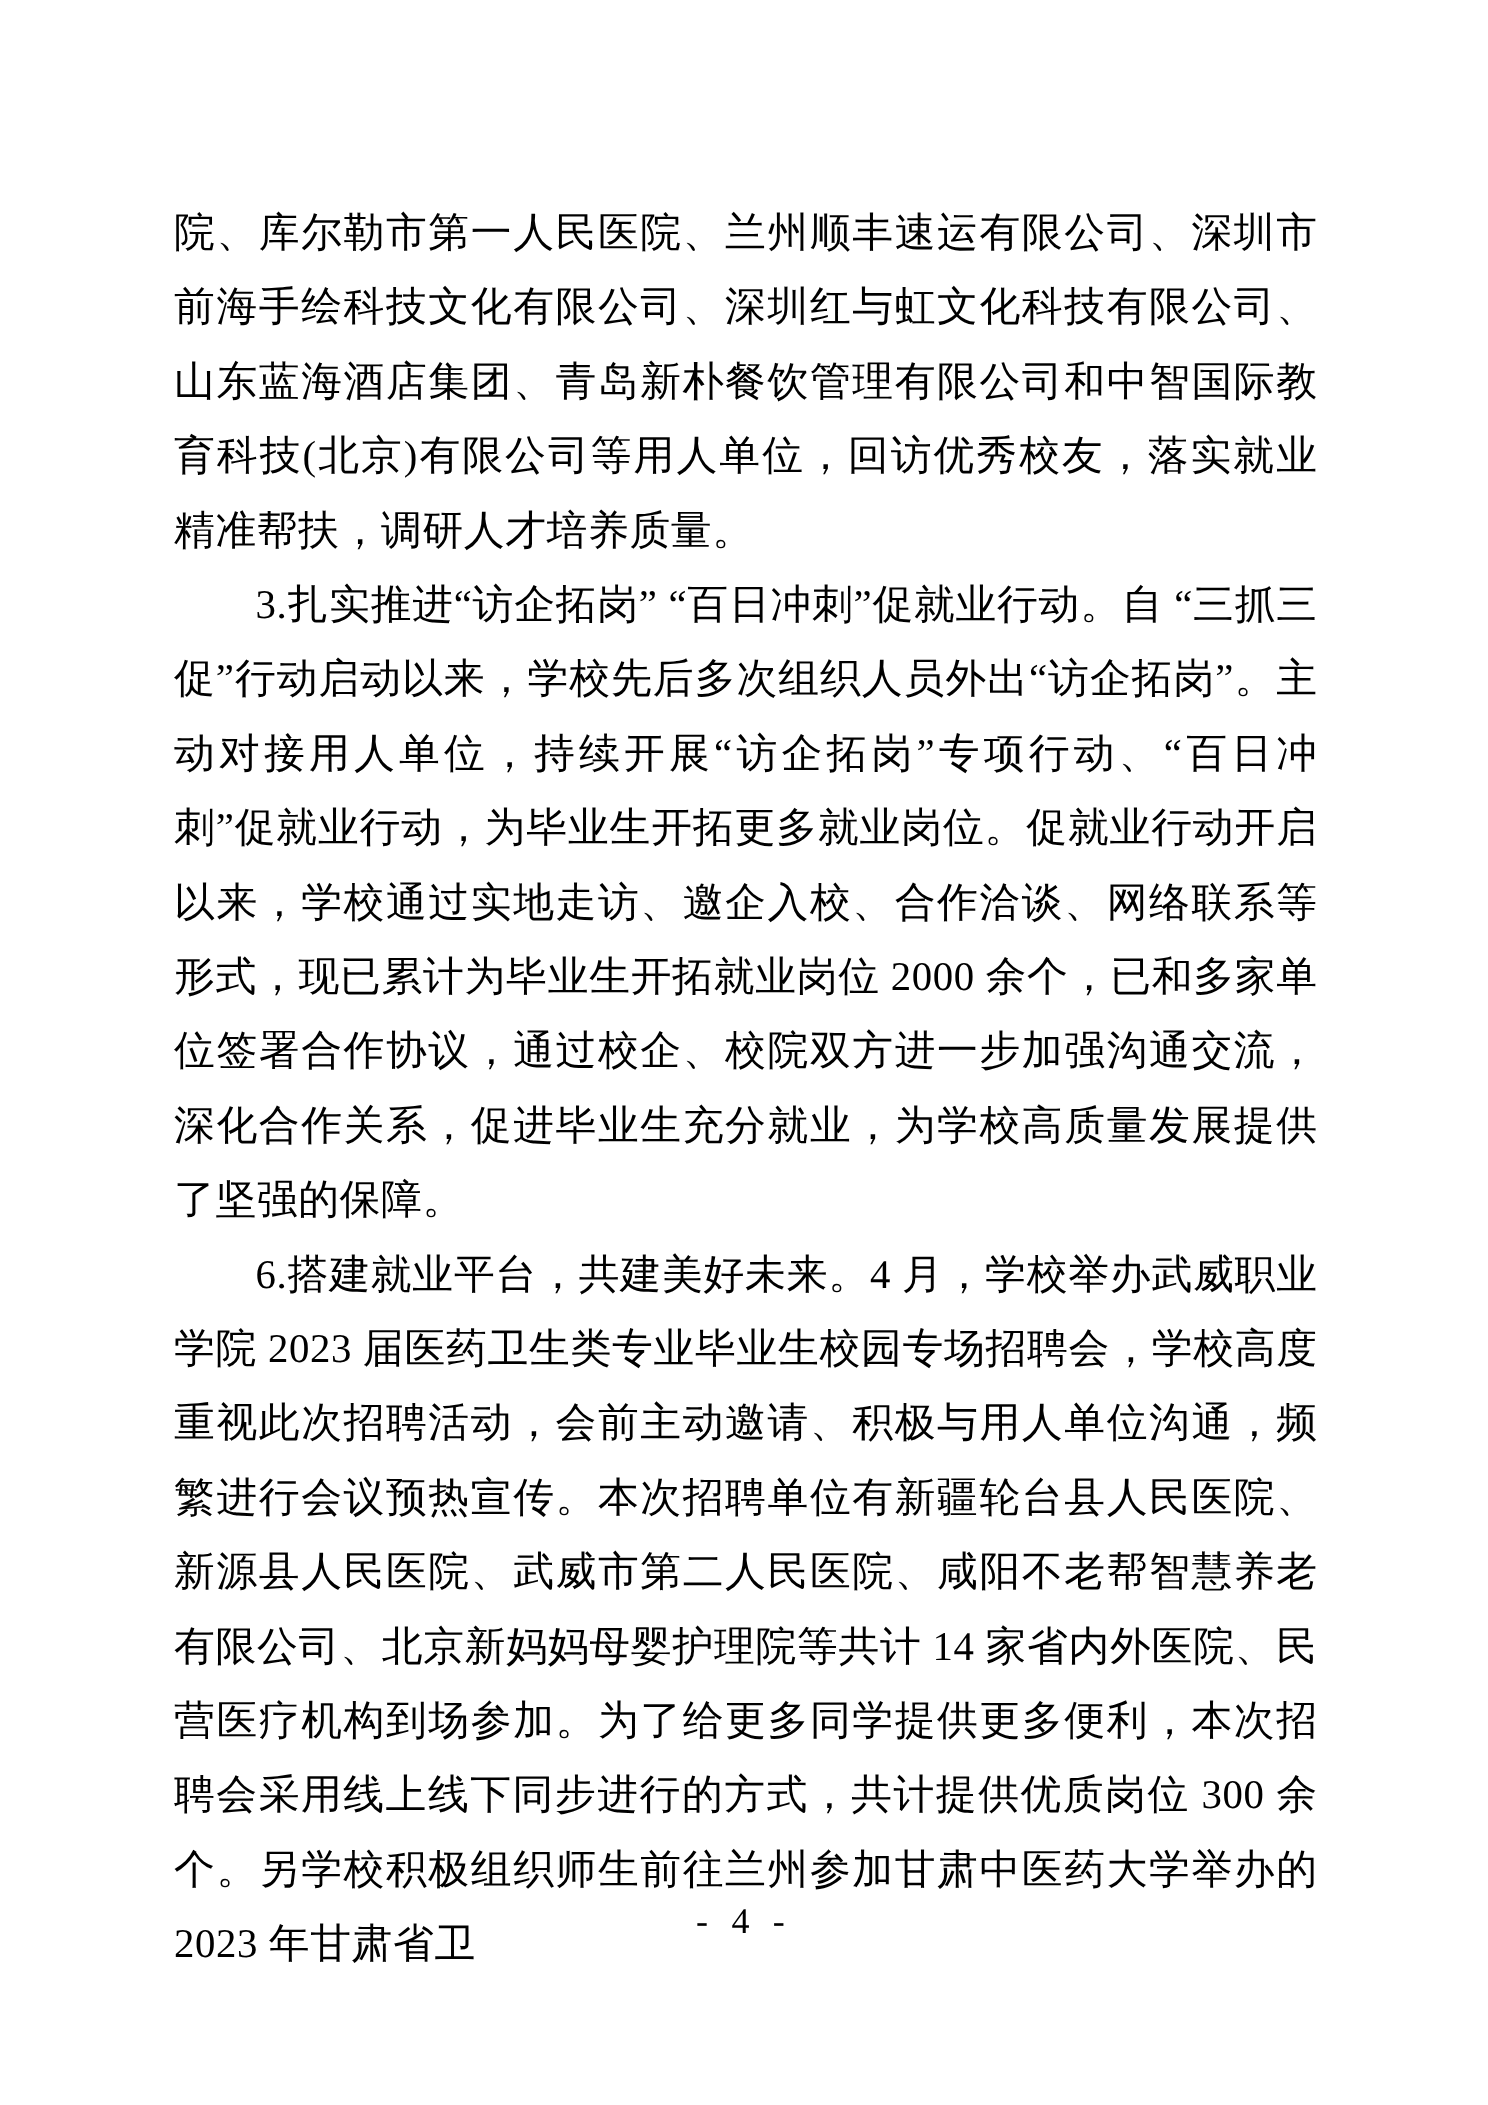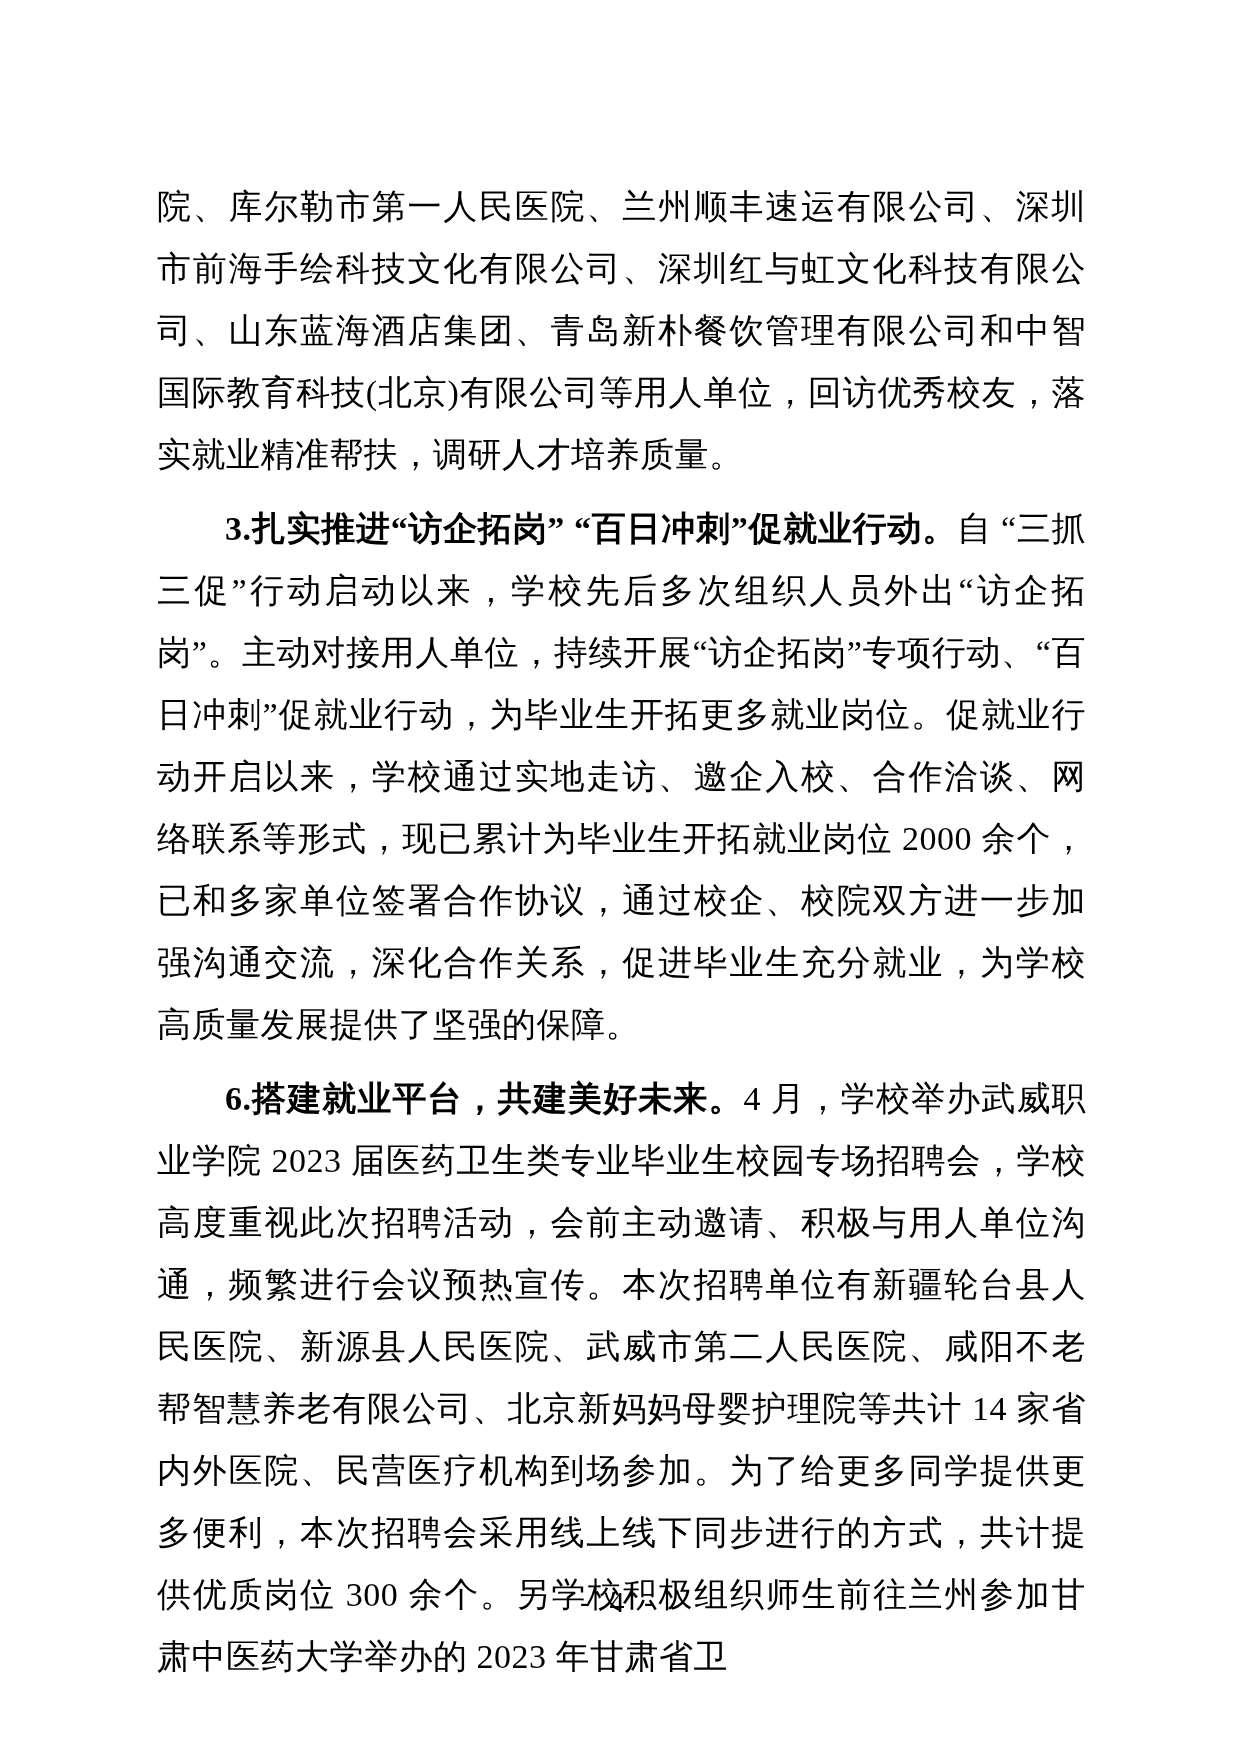--- a/index.html
+++ b/index.html
@@ -20,34 +20,34 @@
     background: #ffffff;
     overflow: hidden;
   }
   .content {
     position: absolute;
     left: 145px;
     top: 164px;
     width: 953px;
   }
   .para {
-    margin: 12px;
+    margin: 0;
     padding: 0;
     font-size: 34px;
     line-height: 62px;
     text-align: justify;
     text-justify: inter-ideograph;
     letter-spacing: 0.5px;
     word-break: break-all;
   }
   .para.indent {
     text-indent: 68px;
   }
   .seg-bold {
-    font-weight: bold;
+    font-weight: normal;
   }
   .footer {
     position: absolute;
     top: 1584px;
     left: 0;
     width: 100%;
     text-align: center;
     font-size: 30px;
     line-height: 36px;
     letter-spacing: 6px;

